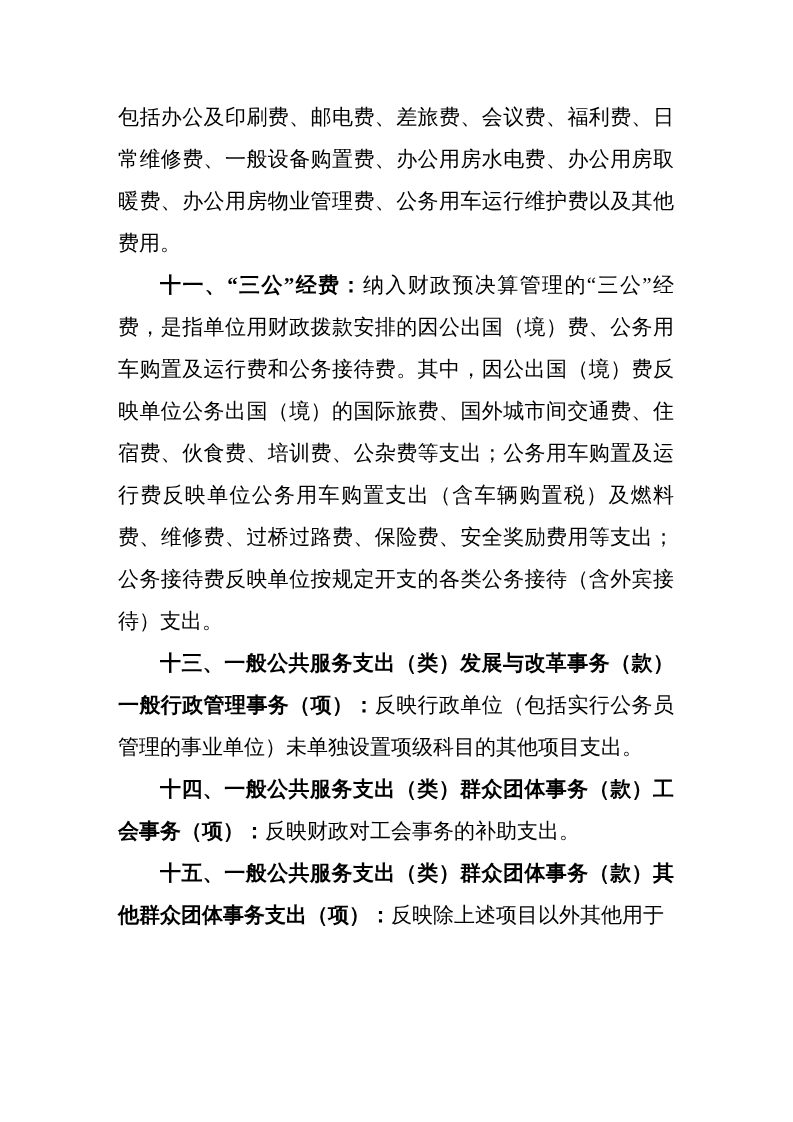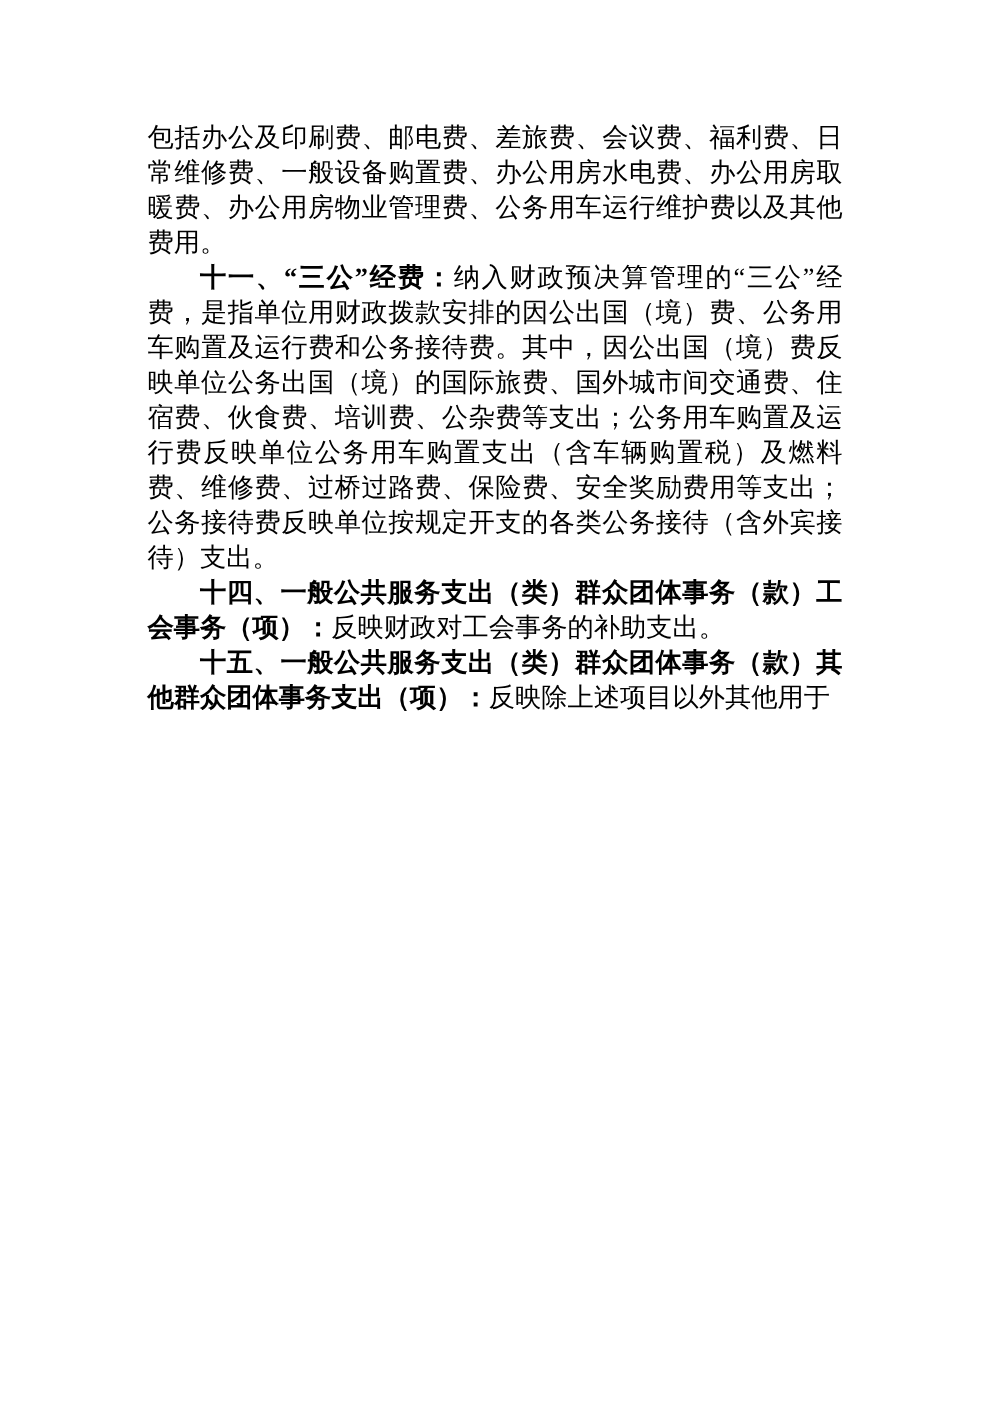--- a/index.html
+++ b/index.html
@@ -16,21 +16,21 @@
     overflow: hidden;
     margin: 0 auto;
   }
   .doc-content {
     position: absolute;
     left: 118px;
     top: 96px;
     width: 556px;
     font-family: "Liberation Serif", "DejaVu Serif", serif;
     font-size: 21px;
-    line-height: 28px;
+    line-height: 42px;
     color: #000000;
     text-align: justify;
     text-justify: inter-ideograph;
   }
   p.para {
     margin: 0;
     padding: 0;
     text-align: justify;
   }
   p.para.indent {
@@ -43,16 +43,17 @@
     font-weight: bold;
   }
 </style>
 </head>
 <body>
 
 <div class="page">
   <div class="doc-content" id="doc-body">
       <p class="para"><span class="run">包括办公及印刷费、邮电费、差旅费、会议费、福利费、日常维修费、一般设备购置费、办公用房水电费、办公用房取暖费、办公用房物业管理费、公务用车运行维护费以及其他费用。</span></p>
       <p class="para indent"><span class="run bold">十一、“三公”经费：</span><span class="run">纳入财政预决算管理的“三公”经费，是指单位用财政拨款安排的因公出国（境）费、公务用车购置及运行费和公务接待费。其中，因公出国（境）费反映单位公务出国（境）的国际旅费、国外城市间交通费、住宿费、伙食费、培训费、公杂费等支出；公务用车购置及运行费反映单位公务用车购置支出（含车辆购置税）及燃料费、维修费、过桥过路费、保险费、安全奖励费用等支出；公务接待费反映单位按规定开支的各类公务接待（含外宾接待）支出。</span></p>
+      <p class="para indent"><span class="run bold">十三、一般公共服务支出（类）发展与改革事务（款）一般行政管理事务（项）：</span><span class="run">反映行政单位（包括实行公务员管理的事业单位）未单独设置项级科目的其他项目支出。</span></p>
       <p class="para indent"><span class="run bold">十四、一般公共服务支出（类）群众团体事务（款）工会事务（项）：</span><span class="run">反映财政对工会事务的补助支出。</span></p>
       <p class="para indent"><span class="run bold">十五、一般公共服务支出（类）群众团体事务（款）其他群众团体事务支出（项）：</span><span class="run">反映除上述项目以外其他用于</span></p>
     </div>
 </div>
 
 </body></html>

